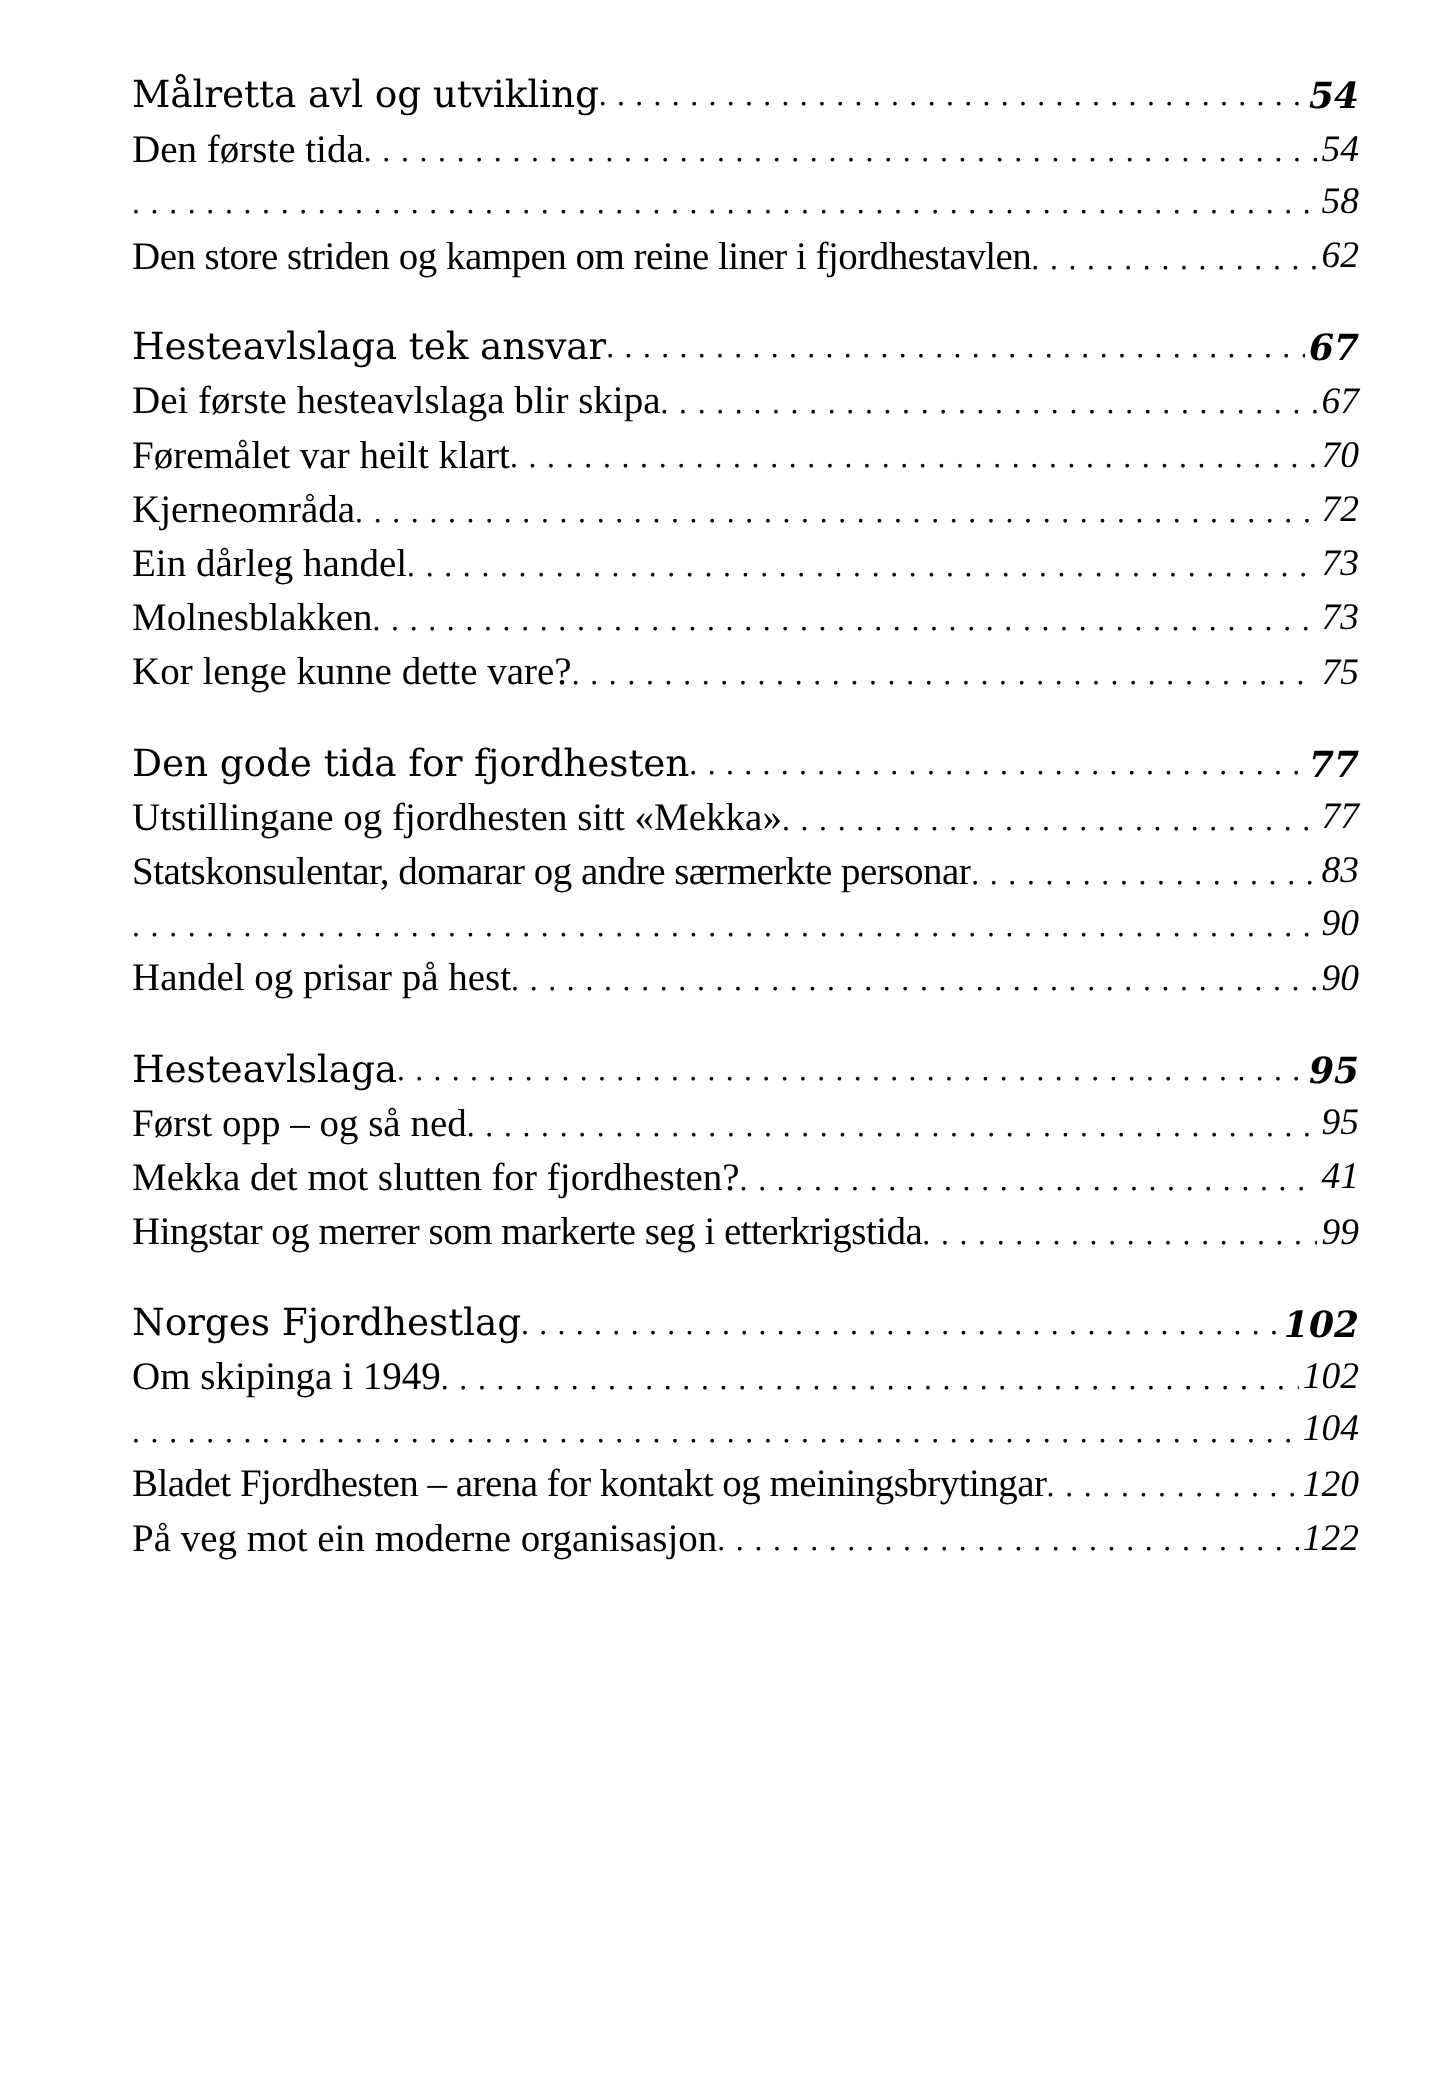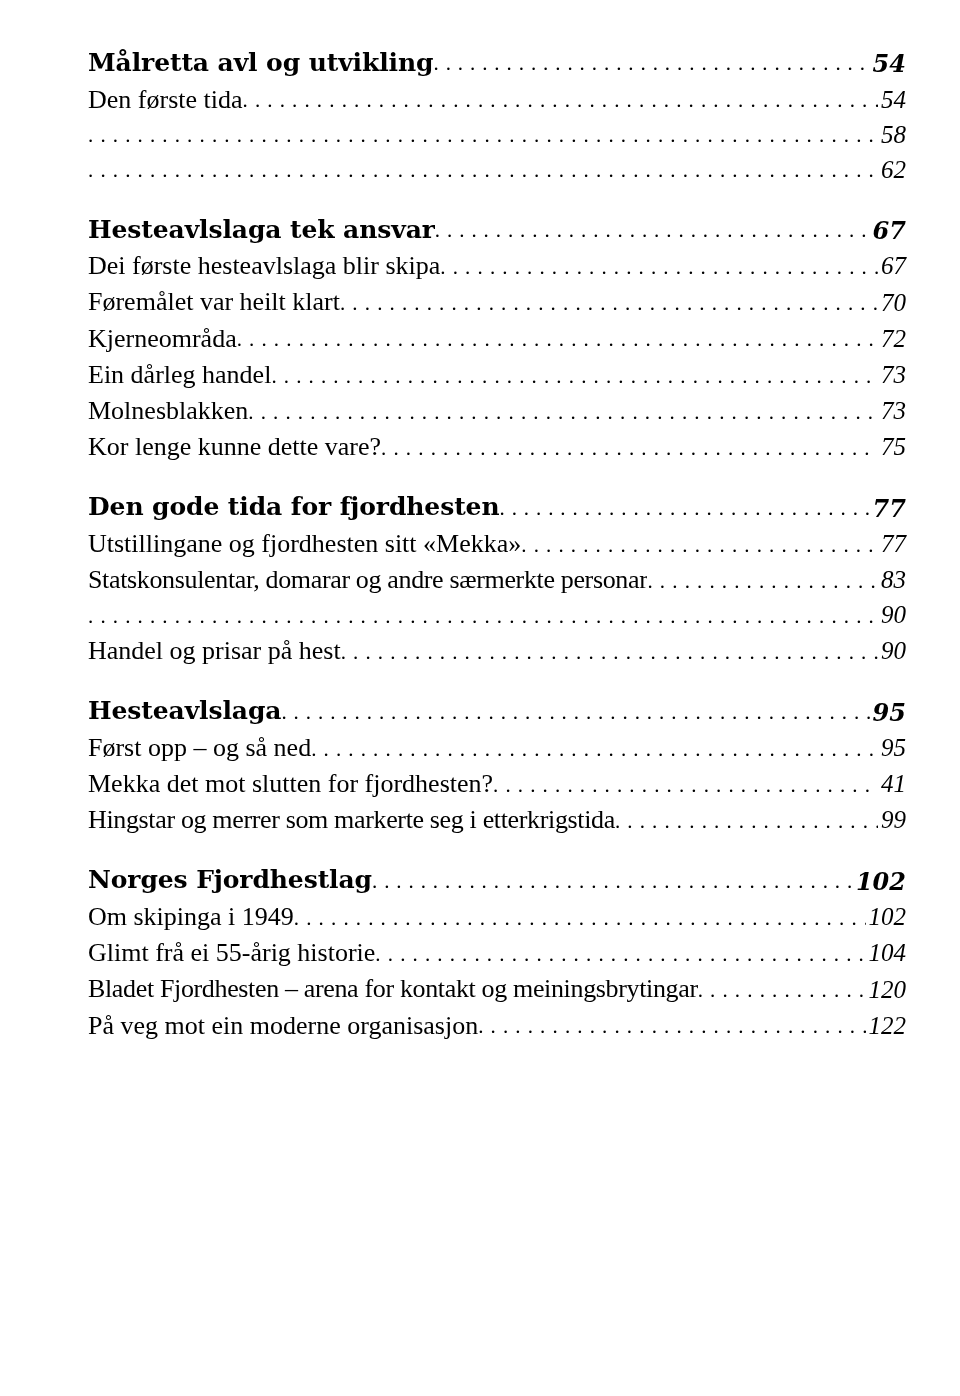--- a/index.html
+++ b/index.html
@@ -69,21 +69,21 @@
     font-style: italic;
     padding-left: 3px;
   }
 
   
   .toc-row.section {
     margin-bottom: 4px;
   }
   .toc-row.section .row-label {
     font-family: "DejaVu Serif", "Liberation Serif", serif;
-    font-weight: bold;
+    font-weight: normal;
     font-size: 25px;
     line-height: 1.22;
     letter-spacing: -0.1px;
   }
   .toc-row.section .row-leader {
     height: 1.22em;
   }
   .toc-row.section .row-leader::before {
     font-size: 21px;
     letter-spacing: 0.33em;
@@ -136,20 +136,21 @@
       <div class="toc-row entry">
         <span class="row-label">Den første tida</span>
         <span class="row-leader"></span>
         <span class="row-page">54</span>
       </div>
       <div class="toc-row entry">
         <span class="row-leader"></span>
         <span class="row-page">58</span>
       </div>
       <div class="toc-row entry tight">
+        <span class="row-label">Den store striden og kampen om reine liner i fjordhestavlen</span>
         <span class="row-leader"></span>
         <span class="row-page">62</span>
       </div>
     </div>
     <div class="toc-group">
       <div class="toc-row section">
         <span class="row-label">Hesteavlslaga tek ansvar</span>
         <span class="row-leader"></span>
         <span class="row-page">67</span>
       </div>
@@ -237,21 +238,20 @@
         <span class="row-label">Norges Fjordhestlag</span>
         <span class="row-leader"></span>
         <span class="row-page">102</span>
       </div>
       <div class="toc-row entry">
         <span class="row-label">Om skipinga i 1949</span>
         <span class="row-leader"></span>
         <span class="row-page">102</span>
       </div>
       <div class="toc-row entry">
-        <span class="row-label">Glimt frå ei 55-årig historie</span>
         <span class="row-leader"></span>
         <span class="row-page">104</span>
       </div>
       <div class="toc-row entry tight">
         <span class="row-label">Bladet Fjordhesten – arena for kontakt og meiningsbrytingar</span>
         <span class="row-leader"></span>
         <span class="row-page">120</span>
       </div>
       <div class="toc-row entry">
         <span class="row-label">På veg mot ein moderne organisasjon</span>

